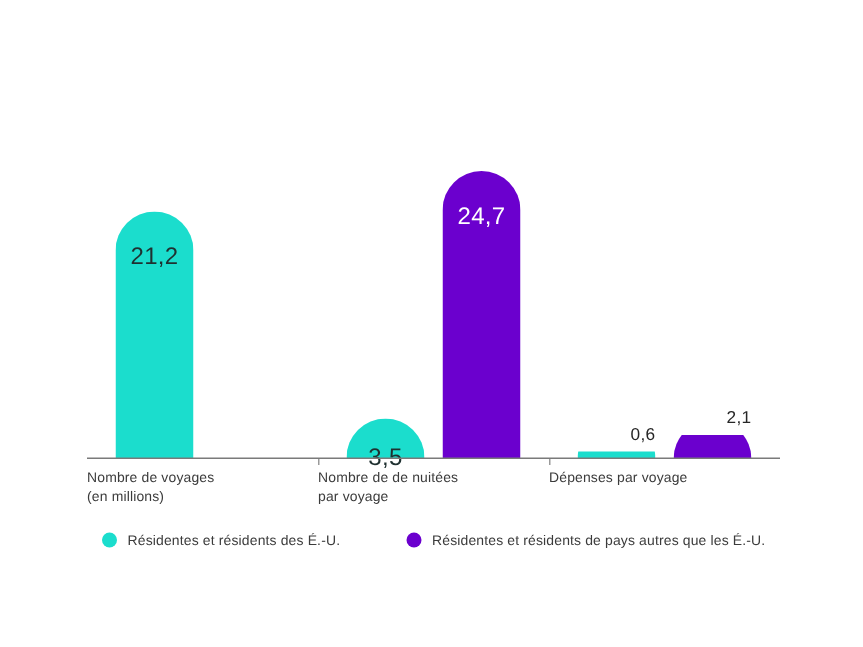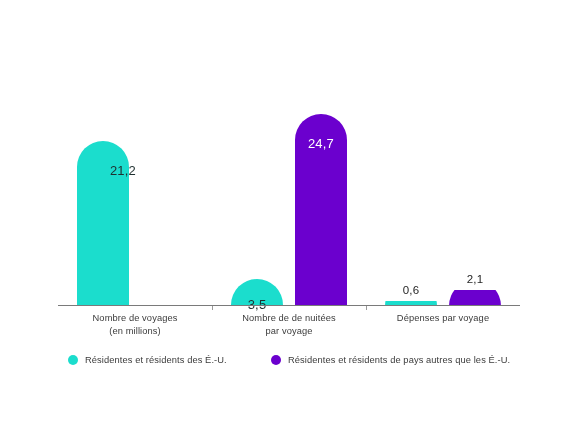--- a/index.html
+++ b/index.html
@@ -69,40 +69,39 @@
     border-top-left-radius: 26px;
     border-top-right-radius: 26px;
     border-bottom-left-radius: 0;
     border-bottom-right-radius: 0;
   }
   .bar-label-inside {
     position: absolute;
     left: 0;
     width: 100%;
     text-align: center;
-    font-size: 13px;
+    font-size: 16px;
     letter-spacing: 0.2px;
     pointer-events: none;
   }
   .bar-label-above {
     position: absolute;
     left: 0;
     width: 100%;
-    text-align: center;
+    text-align: right;
     font-size: 11.5px;
     letter-spacing: 0.2px;
     color: #262626;
     pointer-events: none;
   }
 
   
   .cat-label {
     position: absolute;
     top: 312px;
-    text-align: center;
     font-size: 9.3px;
     line-height: 12.5px;
     color: #3b3b3b;
     letter-spacing: 0.1px;
   }
   .cat-label .l2 { display: block; }
 
   
   .legend {
     position: absolute;
@@ -133,21 +132,21 @@
 </head>
 <body>
 
 <div id="chart-root">
 
   <div class="plot-area">
       <div class="bar" style="left: 19px; width: 52px; height: 164.794px;">
         <div class="bar-shape">
           <div class="fill" style="background: rgb(27, 221, 205); border-top-left-radius: 26px; border-top-right-radius: 26px;"></div>
         </div>
-        <div class="bar-label-inside" style="color: rgb(31, 48, 48); top: 22px; padding-left: 20px;">21,2</div>
+        <div class="bar-label-inside" style="color: rgb(31, 48, 48); top: 22px;">21,2</div>
       </div>
       <div class="bar" style="left: 173px; width: 52px; height: 27.2065px;">
         <div class="bar-shape">
           <div class="fill" style="background: rgb(27, 221, 205); border-top-left-radius: 26px; border-top-right-radius: 26px;"></div>
         </div>
         <div class="bar-label-inside" style="color: rgb(31, 48, 48); top: 6px; margin-top: 12px;">3,5</div>
       </div>
       <div class="bar" style="left: 237px; width: 52px; height: 192px;">
         <div class="bar-shape">
           <div class="fill" style="background: rgb(107, 0, 206); border-top-left-radius: 26px; border-top-right-radius: 26px;"></div>

